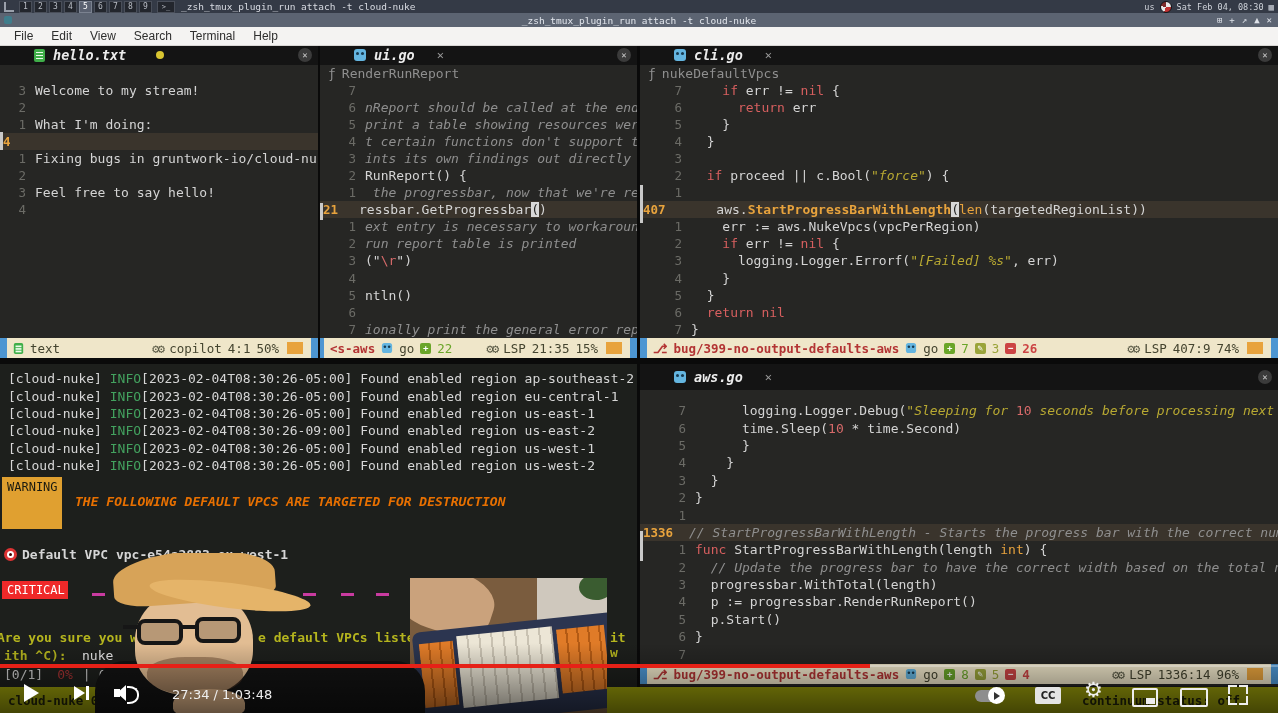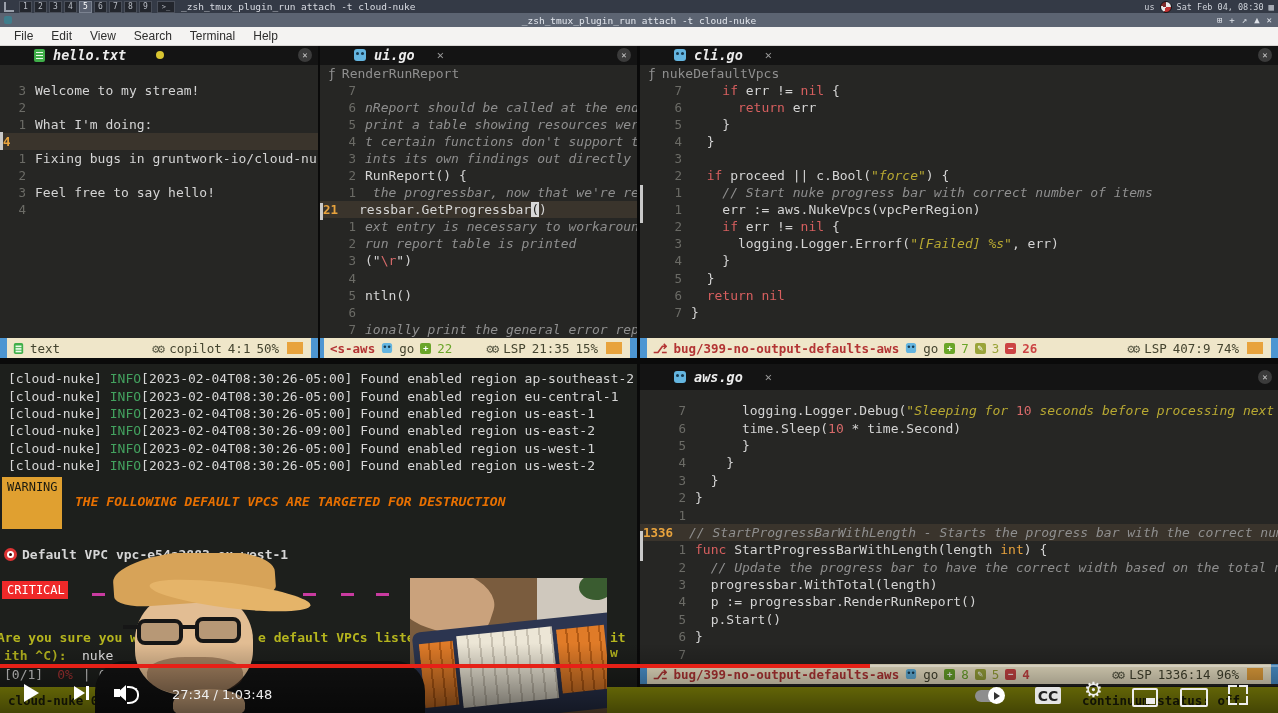--- a/index.html
+++ b/index.html
@@ -149,21 +149,21 @@
   .vol .box{position:absolute;left:0;top:4px;width:6px;height:8px;background:#fff;}
   .vol .cone{position:absolute;left:3px;top:0;width:0;height:0;border-right:9px solid #fff;border-top:8px solid transparent;border-bottom:8px solid transparent;}
   .vol .arc{position:absolute;left:13px;top:1px;width:10px;height:14px;border:2px solid #fff;border-left:none;
             border-radius:0 10px 10px 0/0 8px 8px 0;}
   .time-disp{position:absolute;left:172px;top:11px;color:#eee;font-size:13px;}
   .autoplay{position:absolute;left:975px;top:14px;width:28px;height:12px;background:#8e8e8e;border-radius:7px;}
   .autoplay .knob{position:absolute;right:-2px;top:-3px;width:17px;height:17px;border-radius:50%;background:#fff;}
   .autoplay .knob:before{content:"";position:absolute;left:6px;top:5px;width:0;height:0;
             border-left:6px solid #333;border-top:4px solid transparent;border-bottom:4px solid transparent;}
   .ccbtn{position:absolute;left:1035px;top:11px;width:26px;height:17px;background:#e4e4e4;border-radius:2px;
-         color:#222;font-size:14px;font-weight:bold;display:flex;align-items:center;justify-content:center;}
+         color:#222;font-size:10px;font-weight:bold;display:flex;align-items:center;justify-content:center;}
   .gearbtn{position:absolute;left:1084px;top:2px;color:#eee;font-size:21px;font-family:"DejaVu Sans",sans-serif;}
   .minibtn{position:absolute;left:1132px;top:12px;width:22px;height:15px;border:2px solid #eee;border-radius:2px;}
   .minibtn:before{content:"";position:absolute;right:1px;bottom:1px;width:9px;height:6px;background:#eee;}
   .theaterbtn{position:absolute;left:1180px;top:12px;width:24px;height:15px;border:2px solid #eee;border-radius:2px;}
   .fsbtn{position:absolute;left:1228px;top:9px;width:20px;height:20px;}
   .fsbtn span{position:absolute;width:7px;height:7px;}
   .fsbtn .tl{left:0;top:0;border-left:2.5px solid #eee;border-top:2.5px solid #eee;}
   .fsbtn .tr{right:0;top:0;border-right:2.5px solid #eee;border-top:2.5px solid #eee;}
   .fsbtn .bl{left:0;bottom:0;border-left:2.5px solid #eee;border-bottom:2.5px solid #eee;}
   .fsbtn .br{right:0;bottom:0;border-right:2.5px solid #eee;border-bottom:2.5px solid #eee;}
@@ -398,21 +398,24 @@
         <div class="row">
           <span class="ln">3</span>
           <span class="txt"></span>
         </div>
         <div class="row">
           <span class="ln">2</span>
           <span class="txt"><span class="tok-d">  </span><span class="tok-k">if</span><span class="tok-d"> proceed || c.Bool(</span><span class="tok-s">"force"</span><span class="tok-d">) {</span></span>
         </div>
         <div class="row">
           <span class="ln">1</span>
-          <span class="txt"><span class="tok-c">    // Start nuke progress bar with correct number of items</span></span>
+        </div>
+        <div class="row cur">
+          <span class="ln">407</span>
+          <span class="txt"><span class="tok-d">    aws.</span><span class="tok-f">StartProgressBarWithLength</span><span class="tok-x">(</span><span class="tok-o">len</span><span class="tok-d">(targetedRegionList))</span></span>
         </div>
         <div class="row">
           <span class="ln">1</span>
           <span class="txt"><span class="tok-d">    err := aws.NukeVpcs(vpcPerRegion)</span></span>
         </div>
         <div class="row">
           <span class="ln">2</span>
           <span class="txt"><span class="tok-d">    </span><span class="tok-k">if</span><span class="tok-d"> err != </span><span class="tok-k">nil</span><span class="tok-d"> {</span></span>
         </div>
         <div class="row">

